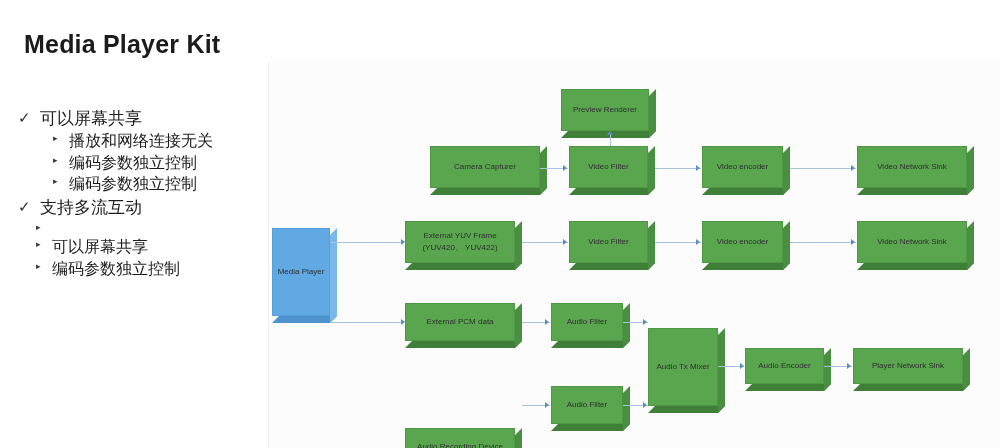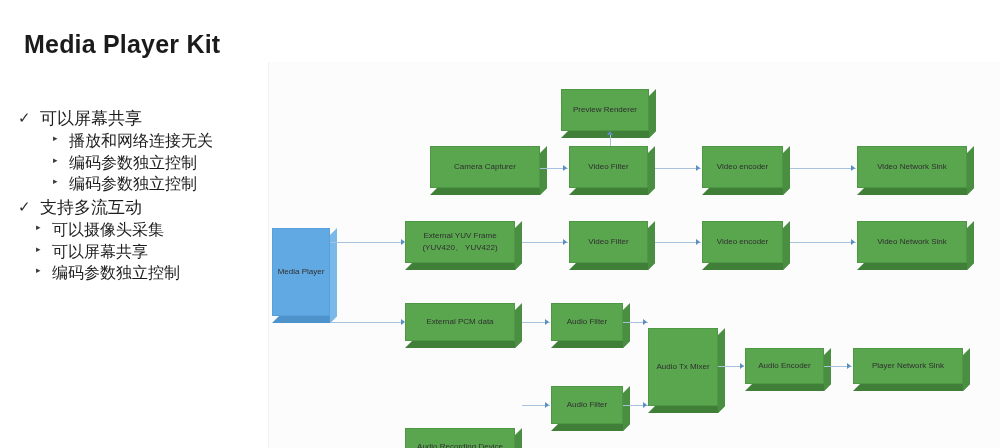--- a/index.html
+++ b/index.html
@@ -136,21 +136,20 @@
     </div>
 
     <div class="group g2">
       <div class="lvl1">
         <span class="check">✓</span>
         <span>支持多流互动</span>
       </div>
       <ul class="sublist">
         <li class="lvl2">
           <span class="tri">▸</span>
-          <span>可以摄像头采集</span>
         </li>
         <li class="lvl2">
           <span class="tri">▸</span>
           <span>可以屏幕共享</span>
         </li>
         <li class="lvl2">
           <span class="tri">▸</span>
           <span>编码参数独立控制</span>
         </li>
       </ul>

